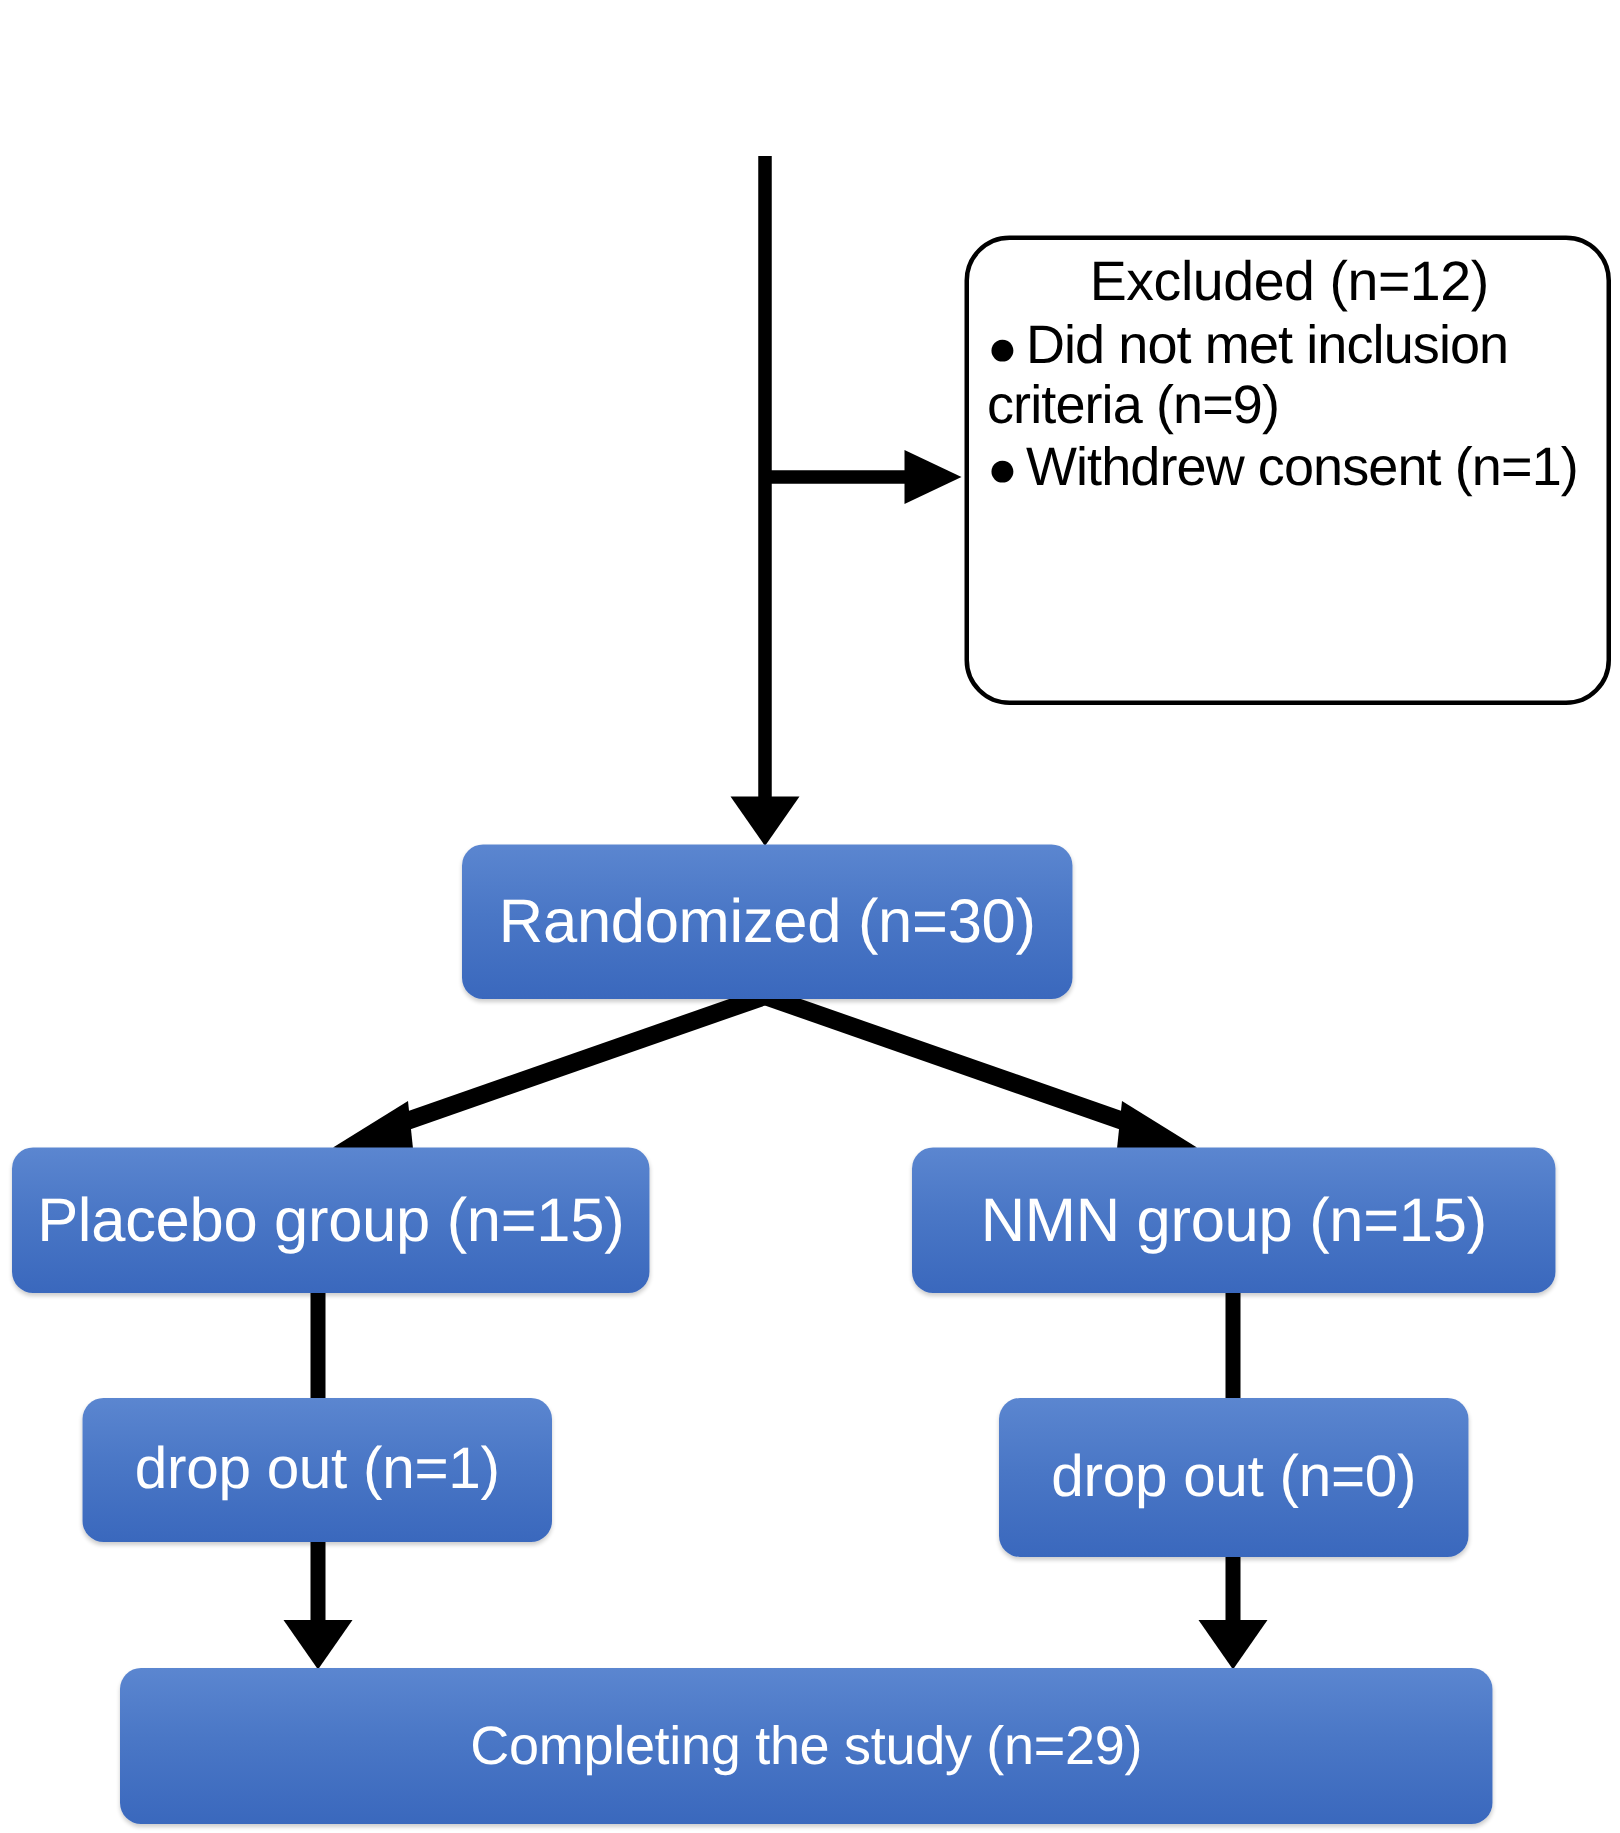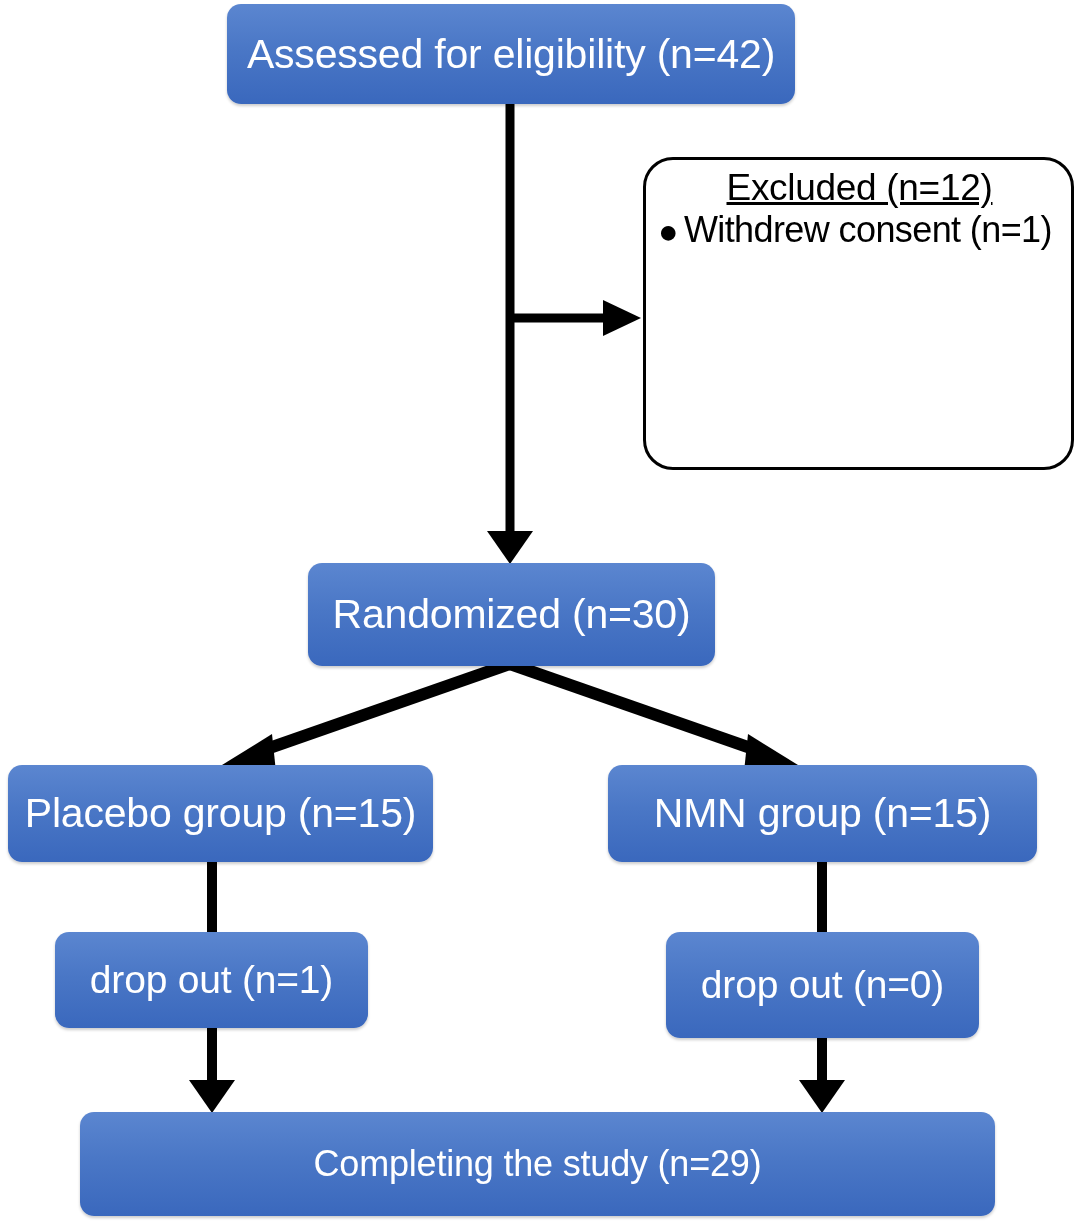--- a/index.html
+++ b/index.html
@@ -80,21 +80,20 @@
     background: #ffffff;
     border: 3px solid #000000;
     border-radius: 30px;
     z-index: 3;
     padding: 8px 10px 6px 12px;
     color: #000000;
   }
   #excluded-title {
     text-align: center;
     font-size: 37px;
-    text-decoration: underline;
     line-height: 1.08;
     margin-bottom: 2px;
     letter-spacing: -0.3px;
   }
   .excl-item {
     font-size: 36px;
     line-height: 1.12;
     letter-spacing: -0.6px;
     margin: 0;
     text-indent: -0px;
@@ -150,26 +149,26 @@
       <line x1="212" y1="1026" x2="212" y2="1082" stroke="#000000" stroke-width="10"></line>
       <path d="M189,1080 L235,1080 L212,1113 Z" fill="#000000"></path>
     </g>
 
     <g>
       <line x1="822" y1="1026" x2="822" y2="1082" stroke="#000000" stroke-width="10"></line>
       <path d="M799,1080 L845,1080 L822,1113 Z" fill="#000000"></path>
     </g>
   </svg>
 
-  <div class="node" id="node-assessed">
-    <span>Assessed for eligibility (n=42)</span>
-  </div>
 
   <div id="node-excluded">
     <div id="excluded-title">Excluded (n=12)</div>
+    <p class="excl-item">
+      <span class="bullet">●</span><span>Did not met inclusion criteria (n=9)</span>
+    </p>
     <p class="excl-item">
       <span class="bullet">●</span><span>Withdrew consent (n=1)</span>
     </p>
   </div>
 
   <div class="node" id="node-randomized">
     <span>Randomized (n=30)</span>
   </div>
 
   <div class="node" id="node-placebo">

